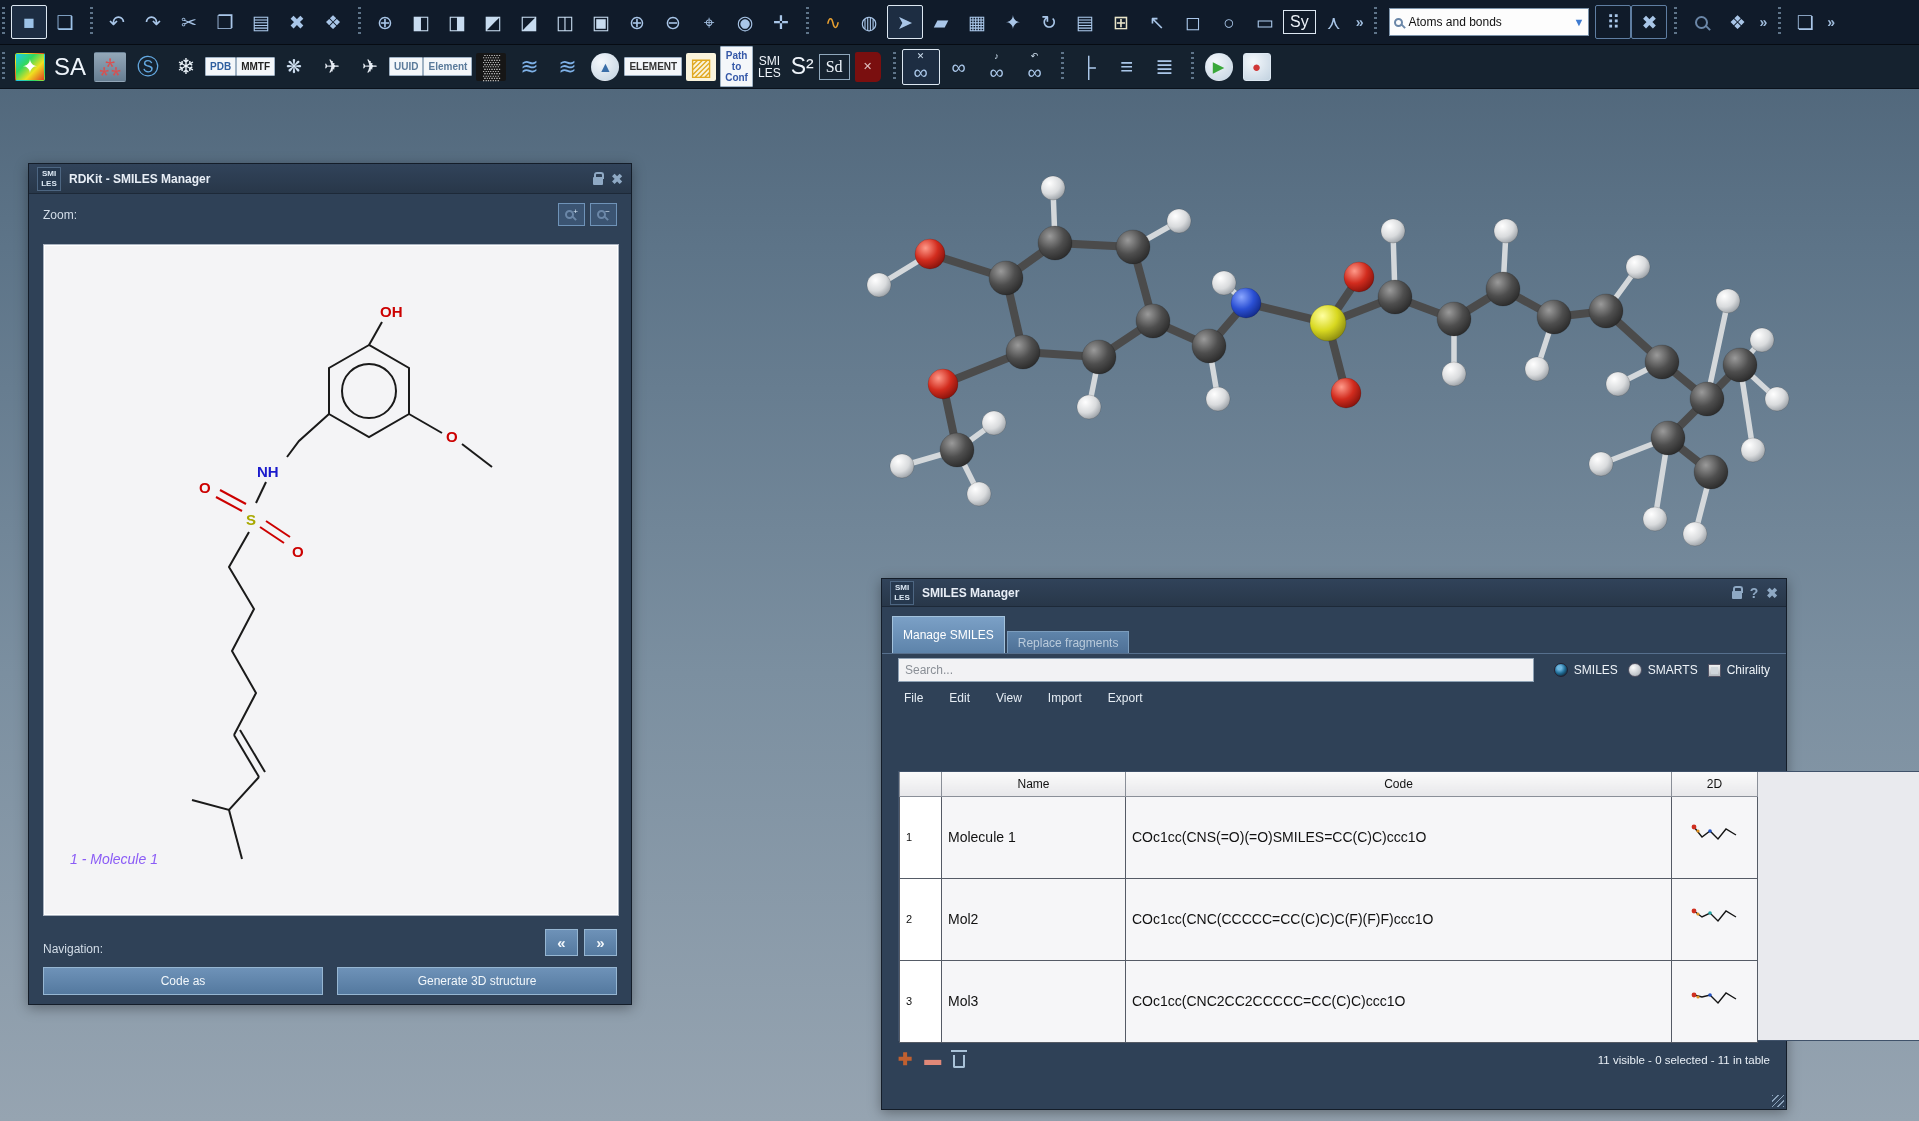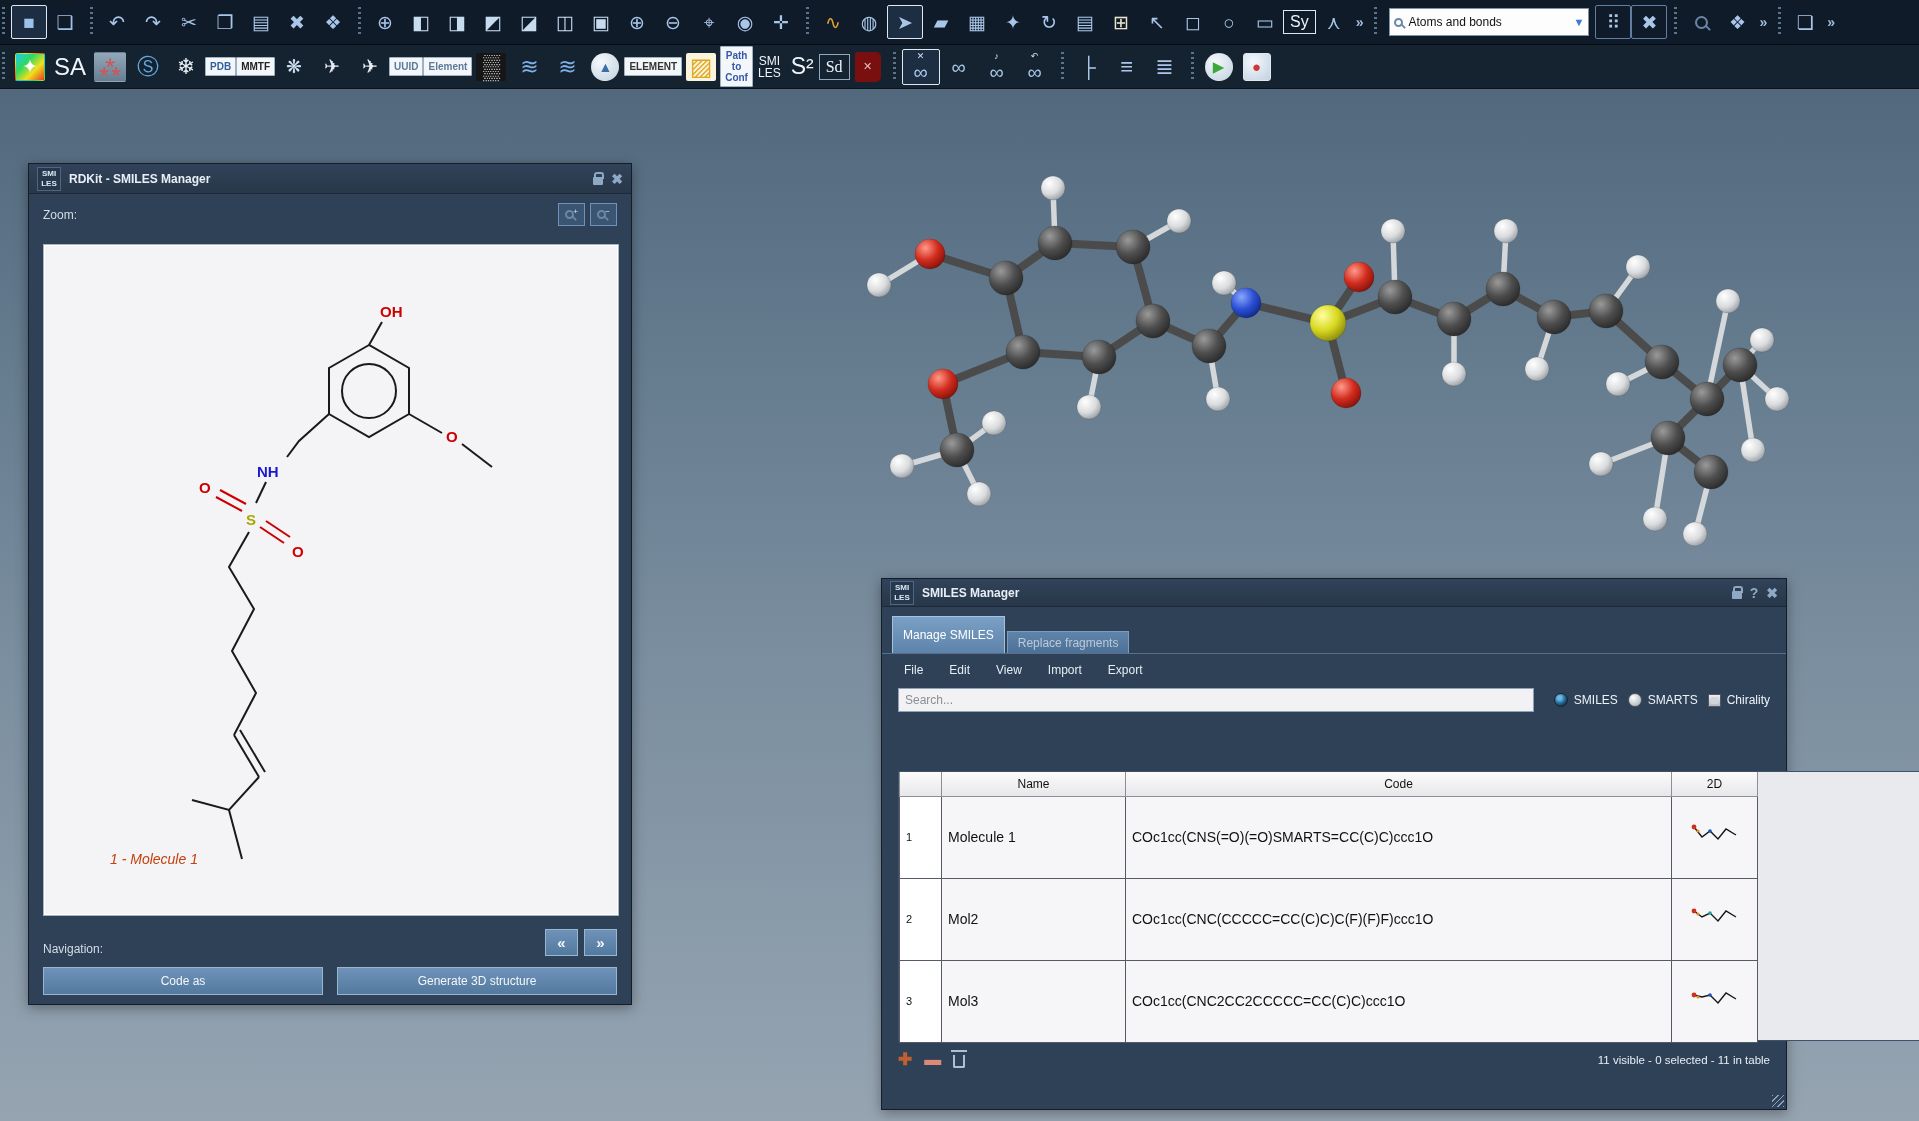--- a/index.html
+++ b/index.html
@@ -53,21 +53,21 @@
     font-size:12px; display:flex; align-items:center; justify-content:center; cursor:default; }
   
   #rdkit-panel { left:28px; top:163px; width:604px; height:842px; }
   #rd-zoomrow { display:flex; align-items:center; margin:9px 14px 12px 14px; }
   #rd-zoomrow .lbl { color:#d3dde8; font-size:12px; flex:1; }
   .zoombtn { width:27px; height:23px; background:#3b5472; border:1px solid #6f93b8; display:flex;
     align-items:center; justify-content:center; gap:0; color:#d6e6f4; margin-left:5px; cursor:default; }
   .zoombtn .sgn { font-size:8px; margin-left:-1px; margin-top:-6px; color:#d6e6f4; }
   #rd-canvas { position:absolute; left:14px; top:80px; width:576px; height:672px; background:#f4f4f6;
     border:1px solid #a9b2bf; box-shadow:inset 0 0 0 1px #fff; }
-  #rd-caption { position:absolute; left:26px; bottom:48px; font-style:italic; font-size:14px; color:#c2410c;margin-left:40px; }
+  #rd-caption { position:absolute; left:26px; bottom:48px; font-style:italic; font-size:14px; color:#8b5cf6; }
   #rd-navrow { position:absolute; left:14px; right:14px; top:765px; display:flex; align-items:flex-end; }
   #rd-navrow .lbl { color:#d3dde8; font-size:12px; flex:1; }
   .navbtn { width:33px; height:27px; font-size:15px; font-weight:bold; margin-left:6px; }
   #rd-btnrow { position:absolute; left:14px; right:14px; top:803px; display:flex; gap:14px; }
   #rd-btnrow .steel-btn { flex:1; height:28px; }
   
   #sm-panel { left:881px; top:578px; width:906px; height:532px; }
   #sm-panel .titlebar { height:28px; }
   #sm-tabs { display:flex; align-items:flex-end; padding:9px 10px 0 10px; gap:2px; border-bottom:1px solid #56priv;
     border-bottom:1px solid #566f8d; }
@@ -556,60 +556,60 @@
     </span>
     <span class="title">SMILES Manager</span>
     <span class="lock"></span>
     <span class="tb-help">?</span>
     <span class="tb-close">✖</span>
   </div>
   <div id="sm-tabs">
       <span class="tab active">Manage SMILES</span>
       <span class="tab inactive">Replace fragments</span>
     </div>
-  <div id="sm-menubar">
-      <span class="menu-item">File</span>
-      <span class="menu-item">Edit</span>
-      <span class="menu-item">View</span>
-      <span class="menu-item">Import</span>
-      <span class="menu-item">Export</span>
-    </div>
   <div id="sm-searchrow">
     <input id="sm-search" placeholder="Search..." style="">
     <span style="flex:1"></span>
     <span id="sm-radios" style="display:flex;align-items:center">
         <span class="radio on"></span>
         <span class="radlbl">SMILES</span>
         <span class="radio"></span>
         <span class="radlbl">SMARTS</span>
       </span>
     <span class="chk"></span>
     <span class="radlbl" style="margin-right:0">Chirality</span>
   </div>
+  <div id="sm-menubar">
+      <span class="menu-item">File</span>
+      <span class="menu-item">Edit</span>
+      <span class="menu-item">View</span>
+      <span class="menu-item">Import</span>
+      <span class="menu-item">Export</span>
+    </div>
   <div id="sm-tablewrap">
     <table>
       <colgroup>
           <col class="c-num">
           <col class="c-name">
           <col class="c-code">
           <col class="c-2d">
         </colgroup>
       <thead>
         <tr>
           <th></th>
           <th>Name</th>
           <th>Code</th>
           <th>2D</th>
         </tr>
       </thead>
       <tbody id="sm-tbody">
           <tr>
             <td class="num">1</td>
             <td class="">Molecule 1</td>
-            <td class="">COc1cc(CNS(=O)(=O)SMARTS=CC(C)C)ccc1O</td>
+            <td class="">COc1cc(CNS(=O)(=O)SMILES=CC(C)C)ccc1O</td>
             <td class="td2d"><svg width="58" height="46" viewBox="0 0 58 46">
                 <polyline points="8,14 16,24 24,18 32,26 40,16 50,22" fill="none" stroke="#151515" stroke-width="1.4"></polyline>
                 <circle cx="8" cy="14" r="2.4" fill="#d03020"></circle>
                 <circle cx="24" cy="18" r="1.8" fill="#2050c0"></circle>
                 <circle cx="12" cy="18" r="1.6" fill="#e09020"></circle>
               </svg></td>
           </tr>
           <tr>
             <td class="num">2</td>
             <td class="">Mol2</td>

